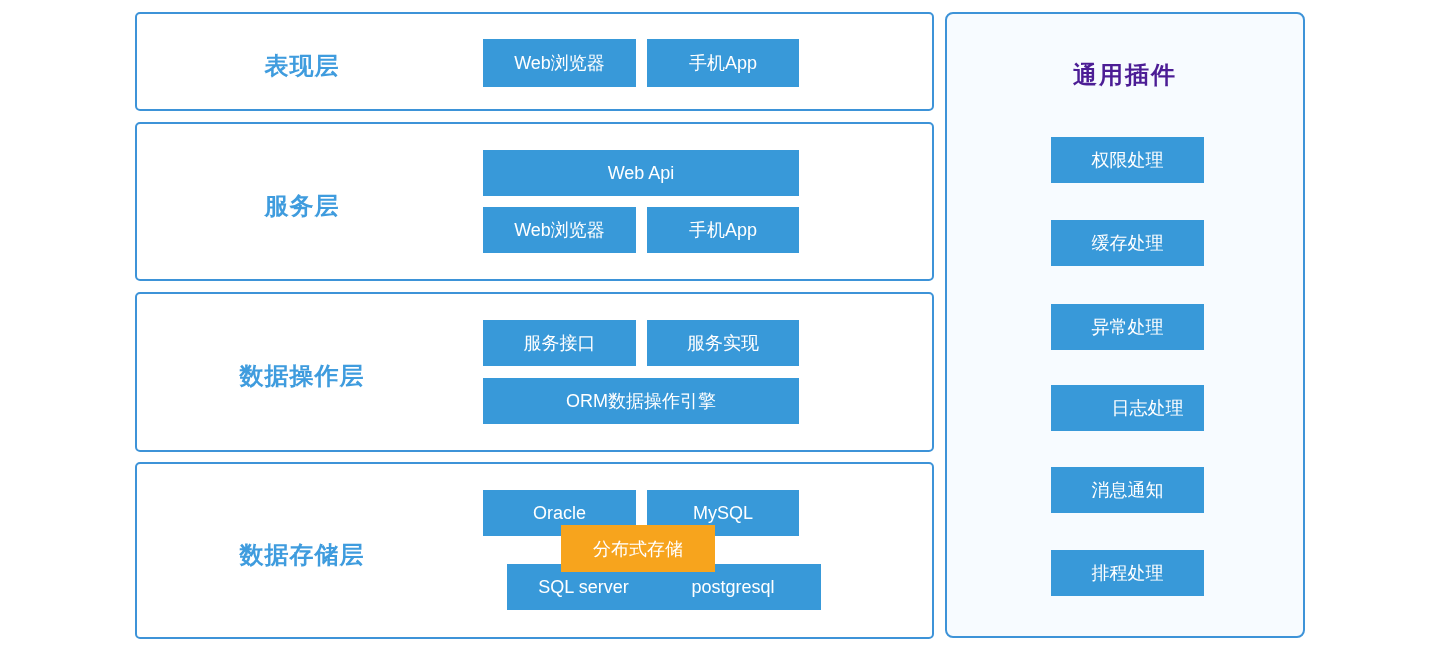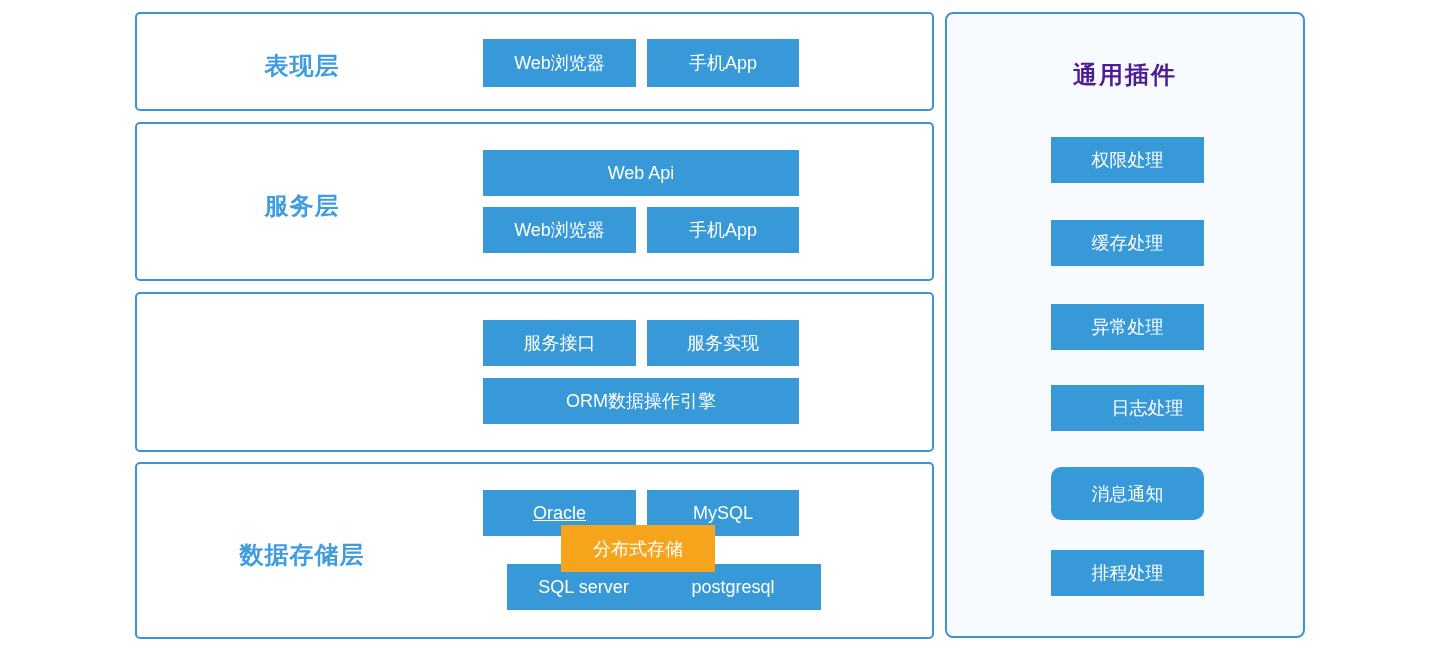--- a/index.html
+++ b/index.html
@@ -84,37 +84,38 @@
   </section>
 
   <section class="panel layer-panel" style="top:122px;height:159px;">
     <div class="layer-title">服务层</div>
     <div class="box" style="left:346px;top:26px;width:316px;height:46px;">Web Api</div>
     <div class="box" style="left:346px;top:83px;width:153px;height:46px;">Web浏览器</div>
     <div class="box" style="left:510px;top:83px;width:152px;height:46px;">手机App</div>
   </section>
 
   <section class="panel layer-panel" style="top:292px;height:160px;">
+    <div class="layer-title">数据操作层</div>
     <div class="box" style="left:346px;top:26px;width:153px;height:46px;">服务接口</div>
     <div class="box" style="left:510px;top:26px;width:152px;height:46px;">服务实现</div>
     <div class="box" style="left:346px;top:84px;width:316px;height:46px;">ORM数据操作引擎</div>
   </section>
 
   <section class="panel layer-panel" style="top:462px;height:177px;">
     <div class="layer-title">数据存储层</div>
-    <div class="box" style="left:346px;top:26px;width:153px;height:46px;text-decoration:underline;">Oracle</div>
+    <div class="box" style="left:346px;top:26px;width:153px;height:46px;">Oracle</div>
     <div class="box" style="left:510px;top:26px;width:152px;height:46px;">MySQL</div>
     <div class="box" style="left:346px;top:100px;width:153px;height:46px;margin-left:24px;">SQL server</div>
     <div class="box" style="left:501px;top:100px;width:176px;height:46px;margin-left:7px;">postgresql</div>
     <div class="box orange" style="left:424px;top:61px;width:154px;height:47px;">分布式存储</div>
   </section>
 
   <aside class="panel plugins-panel">
     <div class="plugins-title">通用插件</div>
     <div class="box" style="left:104px;top:123px;width:153px;height:46px;">权限处理</div>
     <div class="box" style="left:104px;top:206px;width:153px;height:46px;">缓存处理</div>
     <div class="box" style="left:104px;top:290px;width:153px;height:46px;">异常处理</div>
     <div class="box" style="left:104px;top:371px;width:153px;height:46px;padding-left:40px;">日志处理</div>
-    <div class="box" style="left:104px;top:453px;width:153px;height:53px;border-radius:10px;">消息通知</div>
+    <div class="box" style="left:104px;top:453px;width:153px;height:46px;">消息通知</div>
     <div class="box" style="left:104px;top:536px;width:153px;height:46px;">排程处理</div>
   </aside>
 
 </div>
 
 </body></html>

